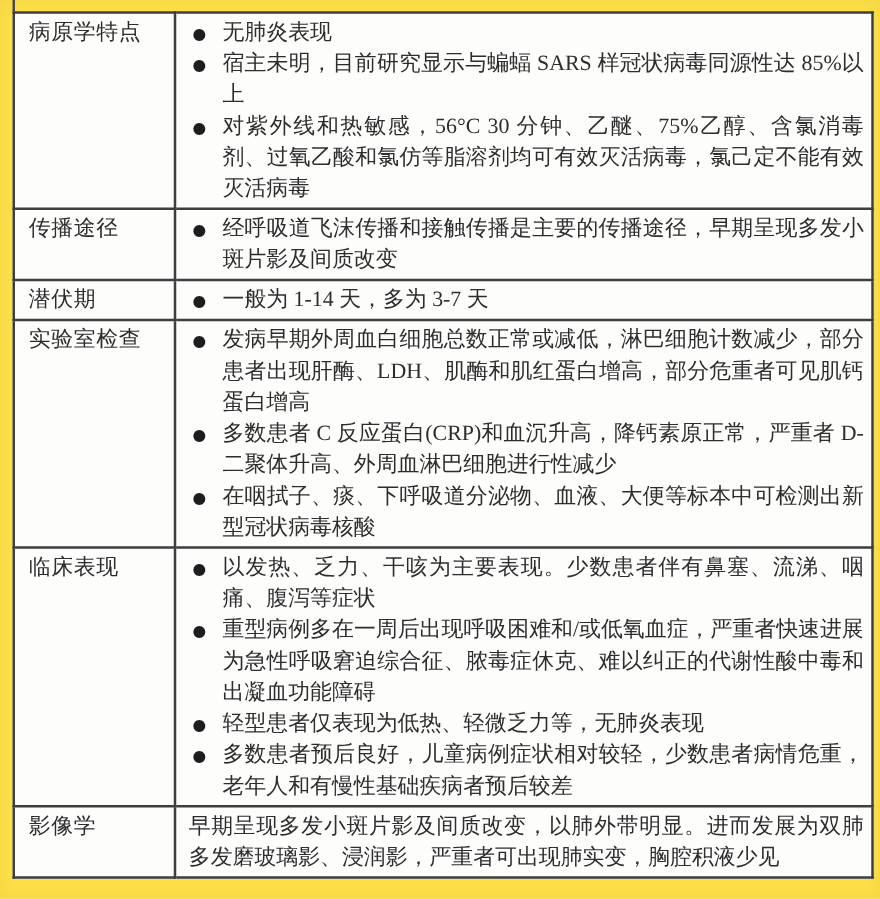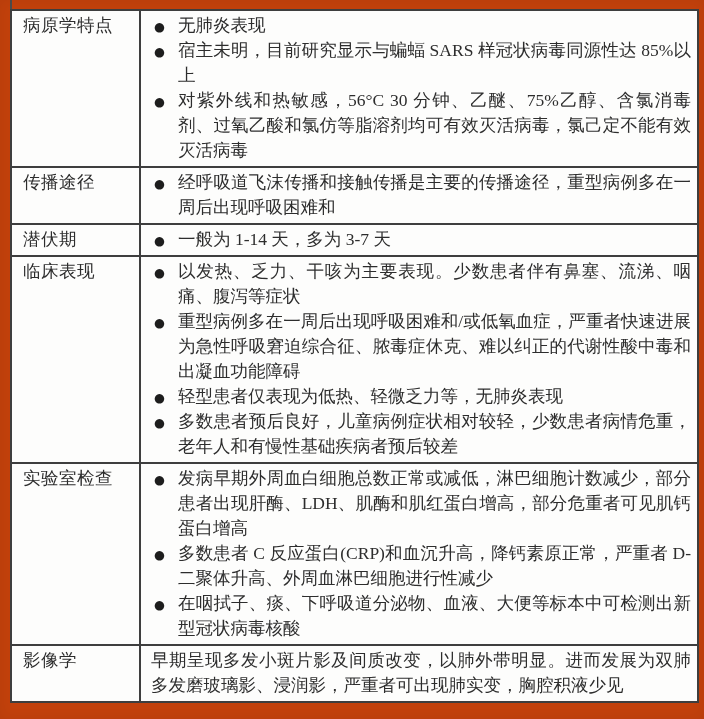--- a/index.html
+++ b/index.html
@@ -10,21 +10,21 @@
     width: 704px;
     height: 719px;
     background: #f5f5f3;
     font-family: "Liberation Serif", "DejaVu Serif", serif;
     overflow: hidden;
   }
   .page {
     position: relative;
     width: 704px;
     height: 719px;
-    background: #c2410c;
+    background: #fde047;
     box-shadow: inset 0 0 14px rgba(0,0,0,0.06);
   }
   
   .crop-tick {
     position: absolute;
     left: 10px;
     top: 0;
     width: 2px;
     height: 9px;
     background: #4b4b4b;
@@ -93,54 +93,54 @@
               <li class="bullet-item"><span class="bullet-marker">●</span><span class="bullet-text">无肺炎表现</span></li>
               <li class="bullet-item"><span class="bullet-marker">●</span><span class="bullet-text">宿主未明，目前研究显示与蝙蝠 SARS 样冠状病毒同源性达 85%以上</span></li>
               <li class="bullet-item"><span class="bullet-marker">●</span><span class="bullet-text">对紫外线和热敏感，56°C 30 分钟、乙醚、75%乙醇、含氯消毒剂、过氧乙酸和氯仿等脂溶剂均可有效灭活病毒，氯己定不能有效灭活病毒</span></li>
             </ul>
           </td>
         </tr>
         <tr>
           <td class="label-cell">传播途径</td>
           <td class="content-cell">
             <ul class="bullet-list">
-              <li class="bullet-item"><span class="bullet-marker">●</span><span class="bullet-text">经呼吸道飞沫传播和接触传播是主要的传播途径，重型病例多在一周后出现呼吸困难和</span></li>
+              <li class="bullet-item"><span class="bullet-marker">●</span><span class="bullet-text">经呼吸道飞沫传播和接触传播是主要的传播途径，早期呈现多发小斑片影及间质改变</span></li>
             </ul>
           </td>
         </tr>
         <tr>
           <td class="label-cell">潜伏期</td>
           <td class="content-cell">
             <ul class="bullet-list">
               <li class="bullet-item"><span class="bullet-marker">●</span><span class="bullet-text">一般为 1-14 天，多为 3-7 天</span></li>
+            </ul>
+          </td>
+        </tr>
+        <tr>
+          <td class="label-cell">实验室检查</td>
+          <td class="content-cell">
+            <ul class="bullet-list">
+              <li class="bullet-item"><span class="bullet-marker">●</span><span class="bullet-text">发病早期外周血白细胞总数正常或减低，淋巴细胞计数减少，部分患者出现肝酶、LDH、肌酶和肌红蛋白增高，部分危重者可见肌钙蛋白增高</span></li>
+              <li class="bullet-item"><span class="bullet-marker">●</span><span class="bullet-text">多数患者 C 反应蛋白(CRP)和血沉升高，降钙素原正常，严重者 D-二聚体升高、外周血淋巴细胞进行性减少</span></li>
+              <li class="bullet-item"><span class="bullet-marker">●</span><span class="bullet-text">在咽拭子、痰、下呼吸道分泌物、血液、大便等标本中可检测出新型冠状病毒核酸</span></li>
             </ul>
           </td>
         </tr>
         <tr>
           <td class="label-cell">临床表现</td>
           <td class="content-cell">
             <ul class="bullet-list">
               <li class="bullet-item"><span class="bullet-marker">●</span><span class="bullet-text">以发热、乏力、干咳为主要表现。少数患者伴有鼻塞、流涕、咽痛、腹泻等症状</span></li>
               <li class="bullet-item"><span class="bullet-marker">●</span><span class="bullet-text">重型病例多在一周后出现呼吸困难和/或低氧血症，严重者快速进展为急性呼吸窘迫综合征、脓毒症休克、难以纠正的代谢性酸中毒和出凝血功能障碍</span></li>
               <li class="bullet-item"><span class="bullet-marker">●</span><span class="bullet-text">轻型患者仅表现为低热、轻微乏力等，无肺炎表现</span></li>
               <li class="bullet-item"><span class="bullet-marker">●</span><span class="bullet-text">多数患者预后良好，儿童病例症状相对较轻，少数患者病情危重，老年人和有慢性基础疾病者预后较差</span></li>
             </ul>
           </td>
         </tr>
         <tr>
-          <td class="label-cell">实验室检查</td>
-          <td class="content-cell">
-            <ul class="bullet-list">
-              <li class="bullet-item"><span class="bullet-marker">●</span><span class="bullet-text">发病早期外周血白细胞总数正常或减低，淋巴细胞计数减少，部分患者出现肝酶、LDH、肌酶和肌红蛋白增高，部分危重者可见肌钙蛋白增高</span></li>
-              <li class="bullet-item"><span class="bullet-marker">●</span><span class="bullet-text">多数患者 C 反应蛋白(CRP)和血沉升高，降钙素原正常，严重者 D-二聚体升高、外周血淋巴细胞进行性减少</span></li>
-              <li class="bullet-item"><span class="bullet-marker">●</span><span class="bullet-text">在咽拭子、痰、下呼吸道分泌物、血液、大便等标本中可检测出新型冠状病毒核酸</span></li>
-            </ul>
-          </td>
-        </tr>
-        <tr>
           <td class="label-cell">影像学</td>
           <td class="content-cell">
             <div class="plain-text">早期呈现多发小斑片影及间质改变，以肺外带明显。进而发展为双肺多发磨玻璃影、浸润影，严重者可出现肺实变，胸腔积液少见</div>
           </td>
         </tr>
       </tbody>
   </table>
 </div>
 
 </body></html>

